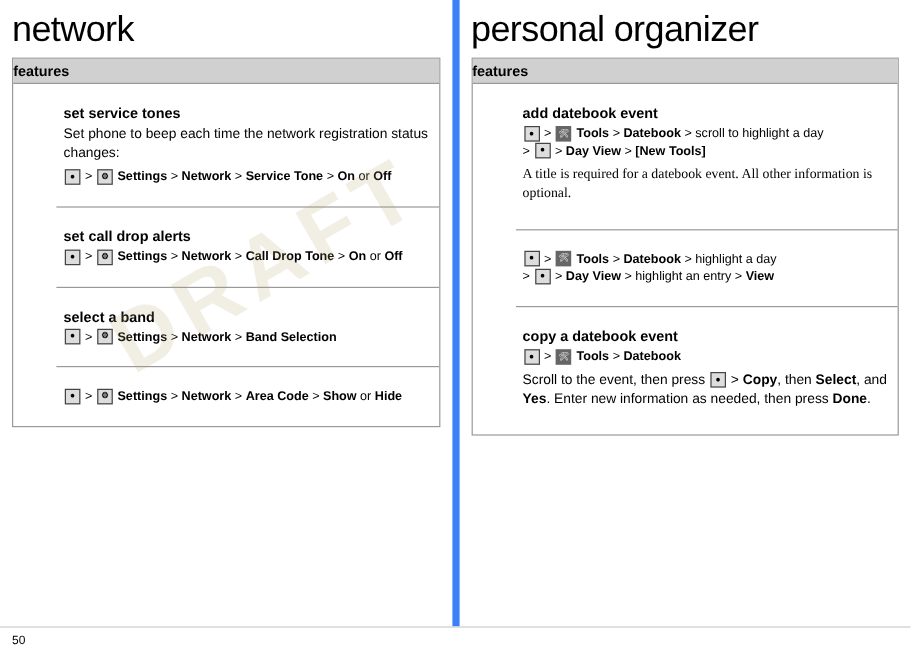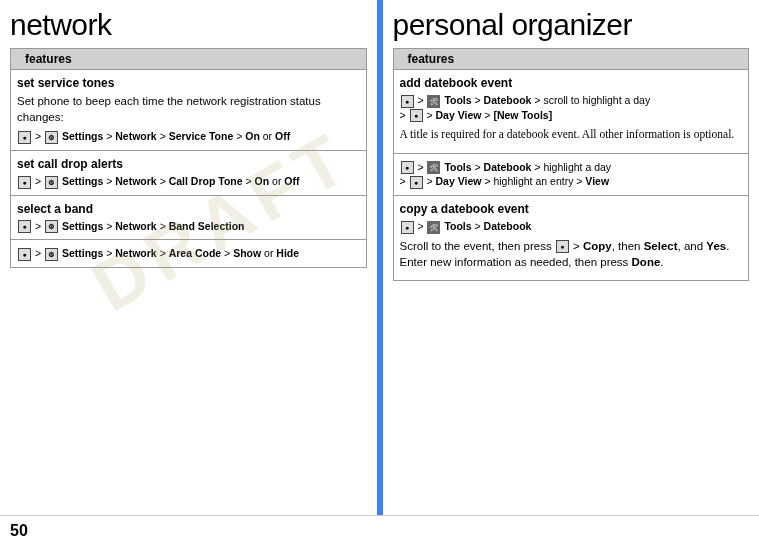--- a/index.html
+++ b/index.html
@@ -42,29 +42,30 @@
       color: #000;
     }
 
     .features-table {
       border: 1px solid #999;
       width: 100%;
     }
 
     .features-header {
       background: #d0d0d0;
-      padding: 3px 14px;
+      padding: 3px 0;
       font-weight: bold;
       font-size: 12px;
       border-bottom: 1px solid #999;
     }
 
     .feature-section {
       border-bottom: 1px solid #999;
-      padding: 6px 6px;
+      padding: 17px 6px;
+      margin-left: 36px;
     }
 
     .feature-section:last-child {
       border-bottom: none;
     }
 
     .feature-title {
       font-weight: bold;
       font-size: 12px;
       margin-bottom: 3px;
@@ -92,22 +93,22 @@
     }
 
     .footer {
       display: flex;
       align-items: center;
       padding: 6px 10px;
       border-top: 1px solid #ccc;
     }
 
     .page-number {
-      font-size: 16px;
-      font-weight: bold;
+      font-size: 10px;
+      font-weight: normal;
       margin-right: 10px;
     }
 
     .footer-label {
       font-size: 13px;
       color: #555;
     }
 
     
     .watermark {

